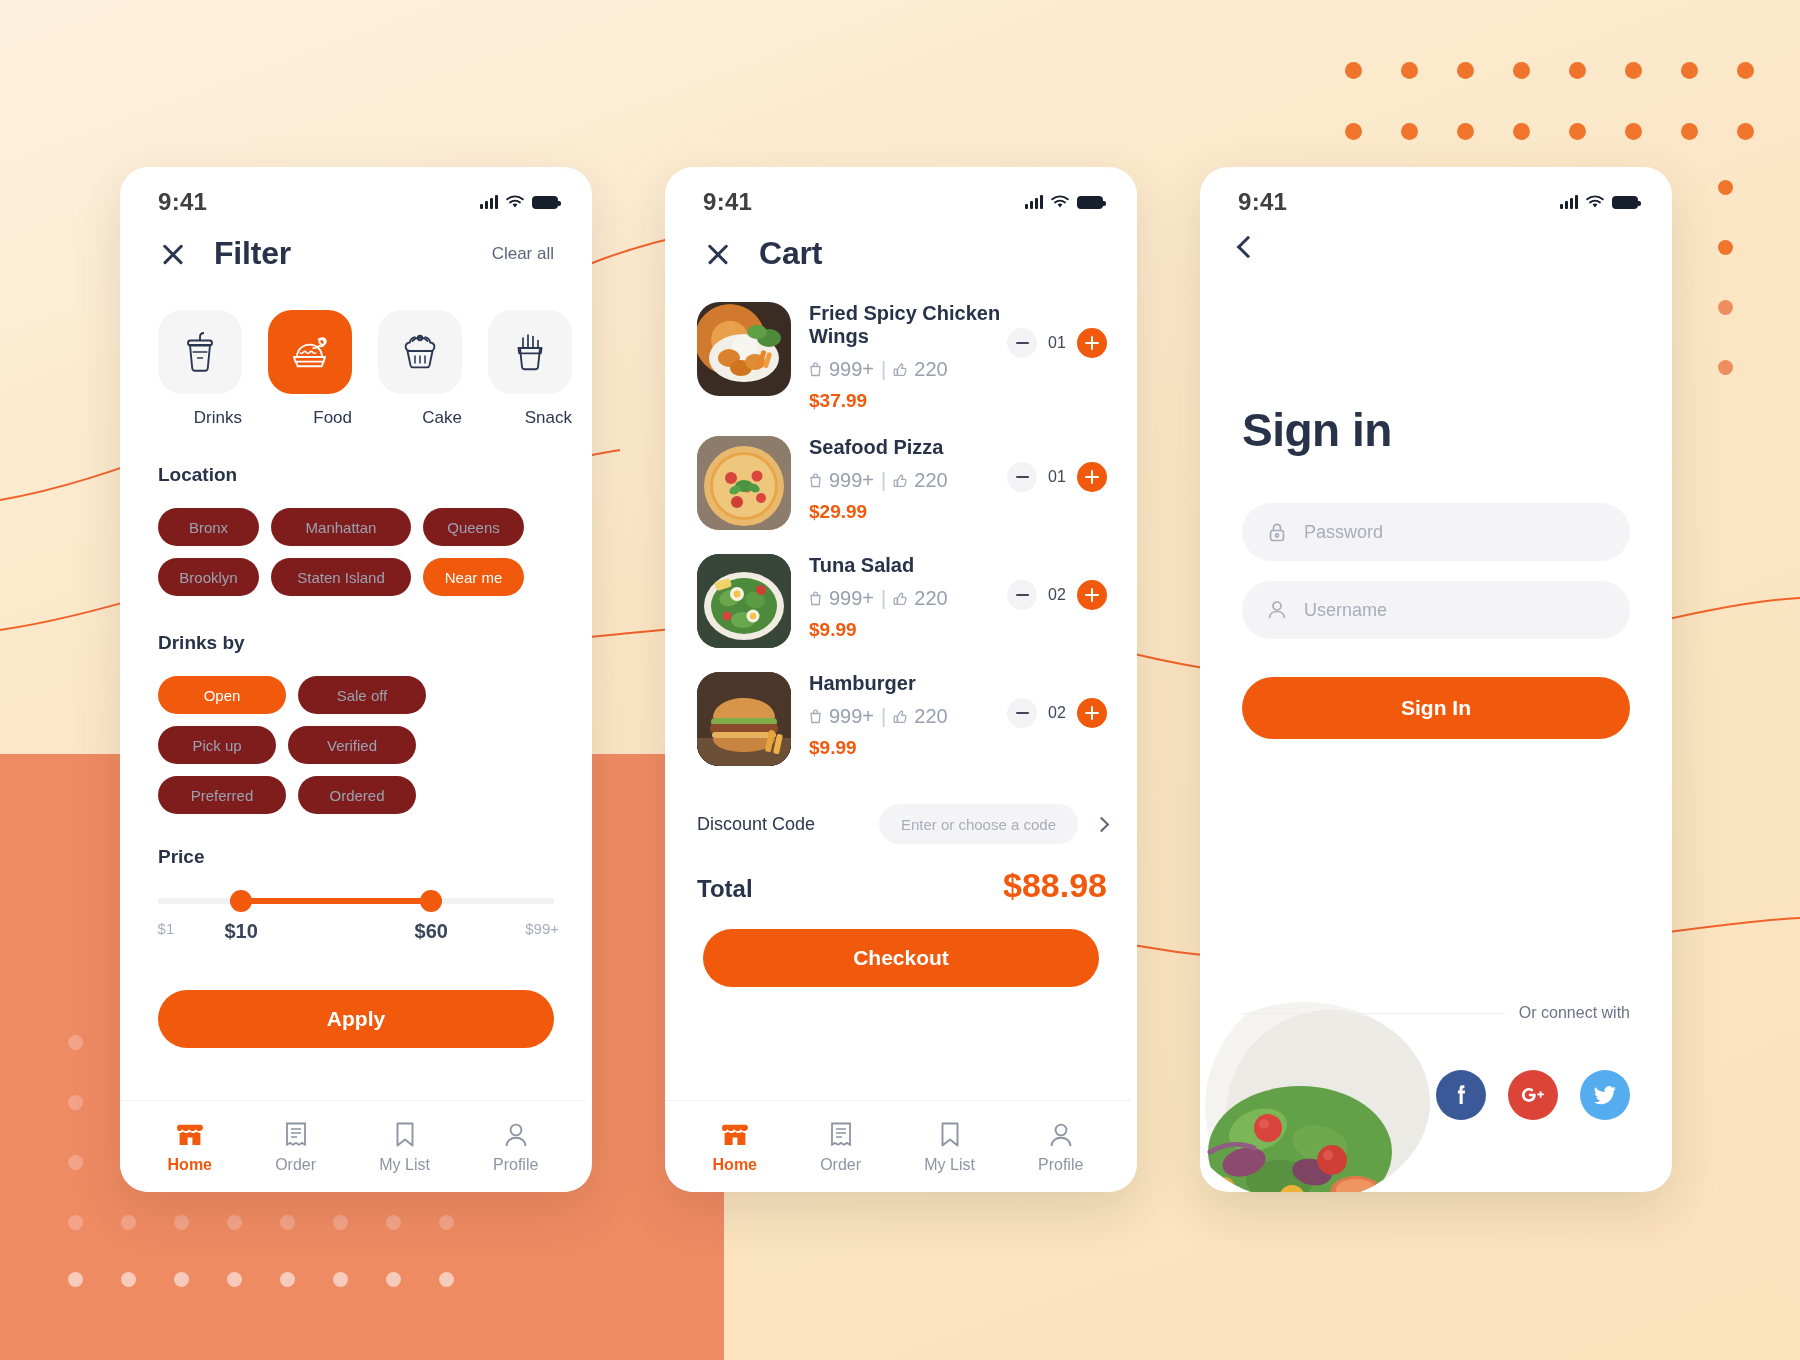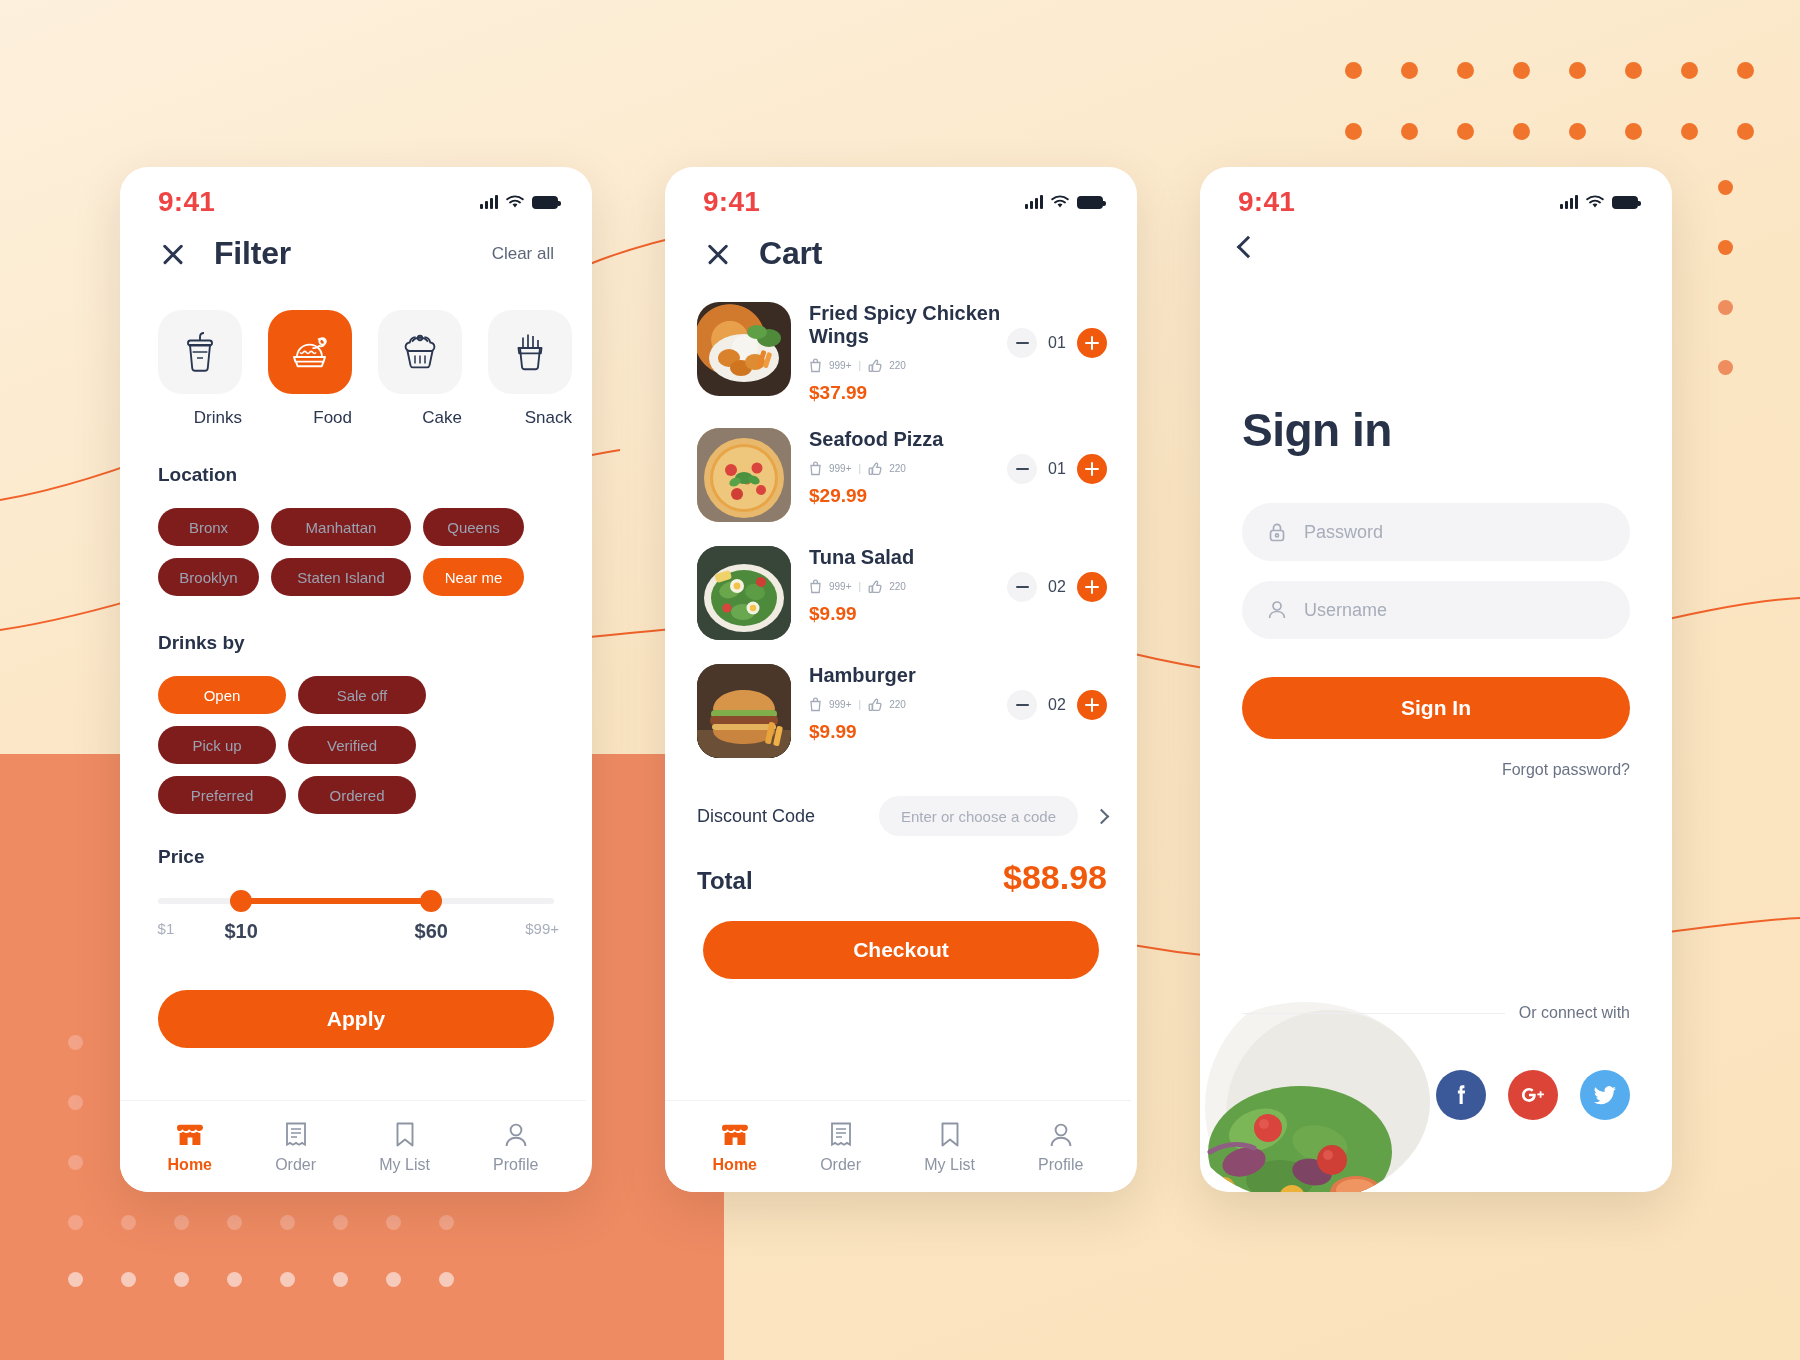--- a/index.html
+++ b/index.html
@@ -32,21 +32,21 @@
   }
   #phone-filter { left: 120px; top: 167px; }
   #phone-cart   { left: 665px; top: 167px; }
   #phone-signin { left: 1200px; top: 167px; }
 
   
   .statusbar {
     height: 56px; display: flex; align-items: center;
     justify-content: space-between; padding: 14px 34px 0 38px;
   }
-  .status-time { font-size: 28px; font-weight: bold; color: #ef4444; letter-spacing: .3px; }
+  .status-time { font-size: 24px; font-weight: bold; color: #404040; letter-spacing: .3px; }
   .status-icons { display: flex; align-items: center; gap: 8px; }
   .sig { display: flex; align-items: flex-end; gap: 2px; height: 14px; }
   .sig i { width: 3px; background: #18202e; border-radius: 1px; display: block; }
   .sig i:nth-child(1){height:5px}.sig i:nth-child(2){height:8px}
   .sig i:nth-child(3){height:11px}.sig i:nth-child(4){height:14px}
   .wifi { position: relative; width: 18px; height: 14px; }
   .wifi svg { display: block; }
   .batt {
     width: 26px; height: 13px; border: 2px solid #18202e; border-radius: 4px;
     position: relative; background: #18202e;
@@ -131,21 +131,21 @@
   
   .cart-list { padding: 18px 0 0; }
   .cart-row { display: flex; align-items: flex-start; padding: 12px 30px 12px 32px; }
   .thumb {
     width: 94px; height: 94px; border-radius: 22px; flex: 0 0 auto;
     background-size: cover; background-position: center; overflow: hidden;
     position: relative;
   }
   .cart-info { margin-left: 18px; flex: 1 1 auto; min-width: 0; }
   .cart-name { font-size: 20px; font-weight: bold; color: #28334a; line-height: 1.15; }
-  .cart-meta { display: flex; align-items: center; gap: 7px; margin-top: 10px; font-size: 10px; color: #97a0ae; }
+  .cart-meta { display: flex; align-items: center; gap: 7px; margin-top: 10px; font-size: 20px; color: #97a0ae; }
   .cart-meta .sep { color: #c7ccd5; }
   .cart-price { font-size: 19px; font-weight: bold; color: #f1590c; margin-top: 9px; }
   .stepper { display: flex; align-items: center; gap: 9px; margin-top: 26px; flex: 0 0 auto; }
   .minus {
     width: 30px; height: 30px; border-radius: 50%; background: #f3f3f5;
     display:flex; align-items:center; justify-content:center; cursor:pointer;
   }
   .minus::before { content:''; width: 13px; height: 2.6px; background: #3c4759; border-radius:2px; }
   .qty { font-size: 16px; color: #3c4759; min-width: 22px; text-align: center; }
   .plus {
@@ -718,21 +718,20 @@
       <svg width="22" height="22" viewBox="0 0 22 22" fill="none" stroke="#a7adba" stroke-width="1.7">
         <circle cx="11" cy="7" r="4"></circle>
         <path d="M3.6 19c0-4.1 3.3-6.5 7.4-6.5s7.4 2.4 7.4 6.5"></path>
       </svg>
       <span class="ph">Username</span>
     </div>
   </div>
 
   <div class="primary-btn" style="margin-top:38px;margin-left:42px;margin-right:42px;height:62px;border-radius:31px">Sign In</div>
 
-  <div class="forgot">Forgot password?</div>
 
   <div class="salad-img">
     <svg width="250" height="200" viewBox="0 0 250 200">
       <circle cx="150" cy="105" r="125" fill="#f4f3ef"></circle>
       <circle cx="150" cy="112" r="104" fill="#eceae4"></circle>
       <ellipse cx="120" cy="150" rx="92" ry="66" fill="#63a148"></ellipse>
       <ellipse cx="78" cy="128" rx="30" ry="20" fill="#7cb757" transform="rotate(-20 78 128)"></ellipse>
       <ellipse cx="140" cy="142" rx="28" ry="18" fill="#6fa94d" transform="rotate(15 140 142)"></ellipse>
       <ellipse cx="100" cy="178" rx="34" ry="20" fill="#589240"></ellipse>
       <ellipse cx="64" cy="160" rx="22" ry="14" fill="#8c4a6e" transform="rotate(-15 64 160)"></ellipse>

